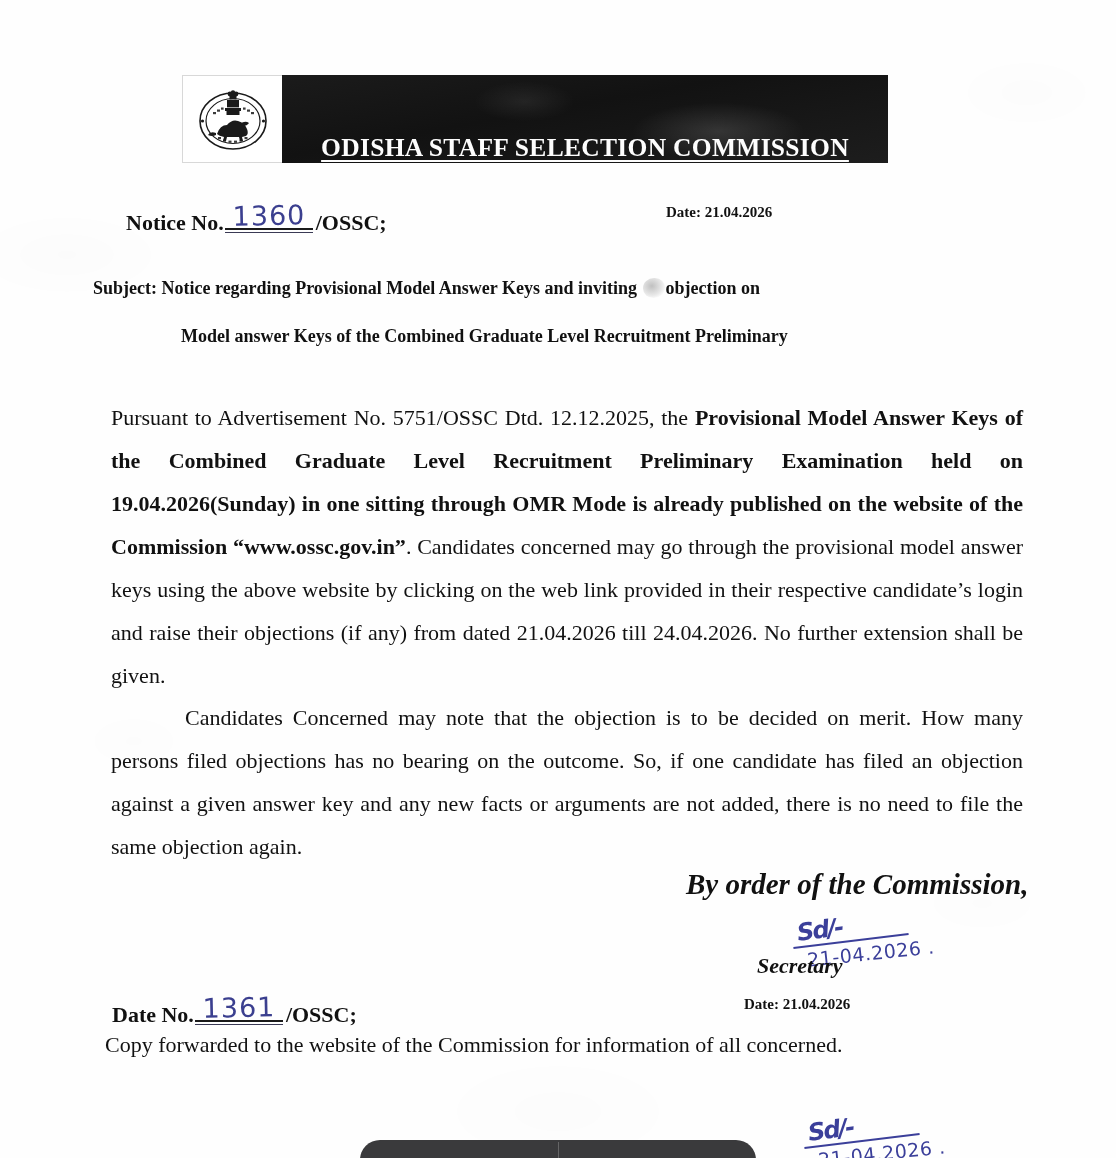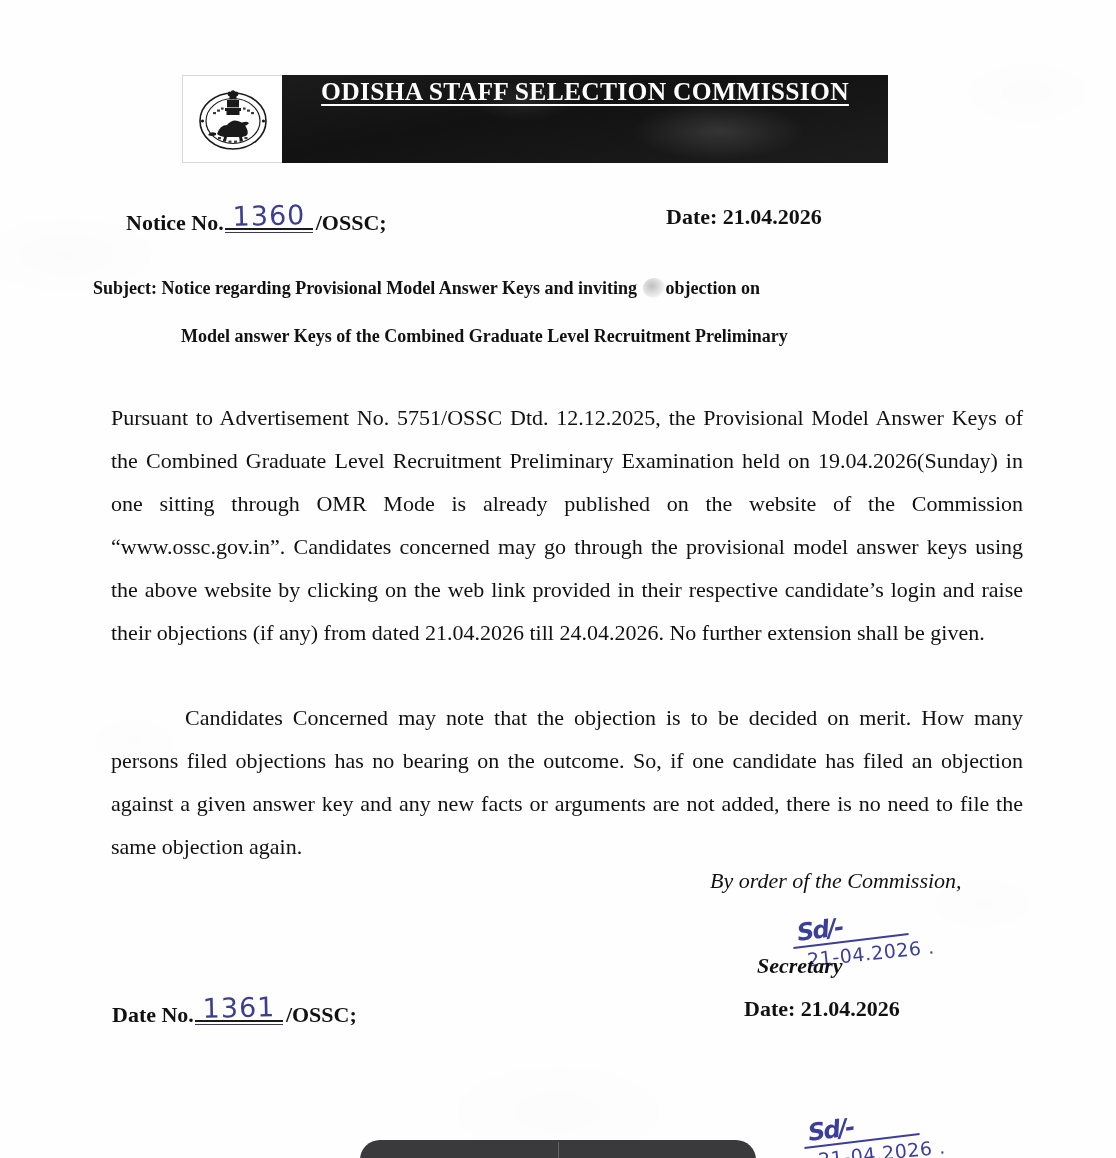--- a/index.html
+++ b/index.html
@@ -63,21 +63,21 @@
   }
   .header-bar {
     flex: 1;
     background:
       radial-gradient(ellipse 120px 40px at 72% 64%, rgba(255,255,255,.13), transparent 72%),
       radial-gradient(ellipse 70px 28px at 40% 30%, rgba(255,255,255,.07), transparent 72%),
       linear-gradient(170deg, #1b1b1b 0%, #121212 42%, #1d1d1d 100%);
     display: flex;
     flex-direction: column;
     align-items: center;
-    justify-content: space-between;
+    justify-content: flex-end;
     padding-top: 2px;
     box-sizing: border-box;
     overflow: hidden;
   }
   .hdr-line1 {
     color: #fdfdfd;
     font-weight: bold;
     font-size: 25.5px;
     letter-spacing: .3px;
     text-decoration: underline;
@@ -134,21 +134,21 @@
     font-family: "DejaVu Sans", sans-serif;
     font-weight: normal;
     font-size: 27px;
     letter-spacing: 1px;
     white-space: nowrap;
   }
   .num-suffix { white-space: nowrap; }
   .num-date {
     position: absolute;
     font-weight: bold;
-    font-size: 22px;
+    font-size: 15px;
     white-space: nowrap;
   }
   .numline.notice .num-date { left: 540px; }
   .numline.memo   .num-date { left: 632px; }
 
   
   .subject {
     position: absolute;
     left: 93px;
     top: 272px;
@@ -178,32 +178,32 @@
   
   .para {
     position: absolute;
     left: 111px;
     width: 912px;
     font-size: 22px;
     line-height: 43px;
     text-align: justify;
     text-justify: inter-word;
   }
-  .para b { font-weight: normal; }
+  .para b { font-weight: bold; }
   .para.p1 { top: 396px; }
   .para.p2 { top: 696px; text-indent: 74px; }
 
   
   .byorder {
     position: absolute;
-    left: 710px;
+    left: 686px;
     top: 868px;
-    font-weight: normal;
+    font-weight: bold;
     font-style: italic;
-    font-size: 22px;
+    font-size: 29px;
     white-space: nowrap;
   }
   .secretary {
     position: absolute;
     left: 757px;
     top: 953px;
     font-weight: bold;
     font-style: italic;
     font-size: 22px;
   }
@@ -355,20 +355,21 @@
 
   <div class="numline memo">
     <span class="num-label">Date No.</span>
     <span class="num-blank">
       <span class="handwritten">1361</span>
     </span>
     <span class="num-suffix">/OSSC;</span>
     <span class="num-date">Date: 21.04.2026</span>
   </div>
 
+  <div class="copyline c1">Copy forwarded to the website of the Commission for information of all concerned.</div>
 
   <div class="sig sig-bottom">
     <span class="scrawl">Sd/-</span>
     <span class="rule"></span>
     <span class="sigdate">21-04.2026 .</span>
   </div>
 
   <div class="bottom-bar">
     <span class="divider"></span>
   </div>

